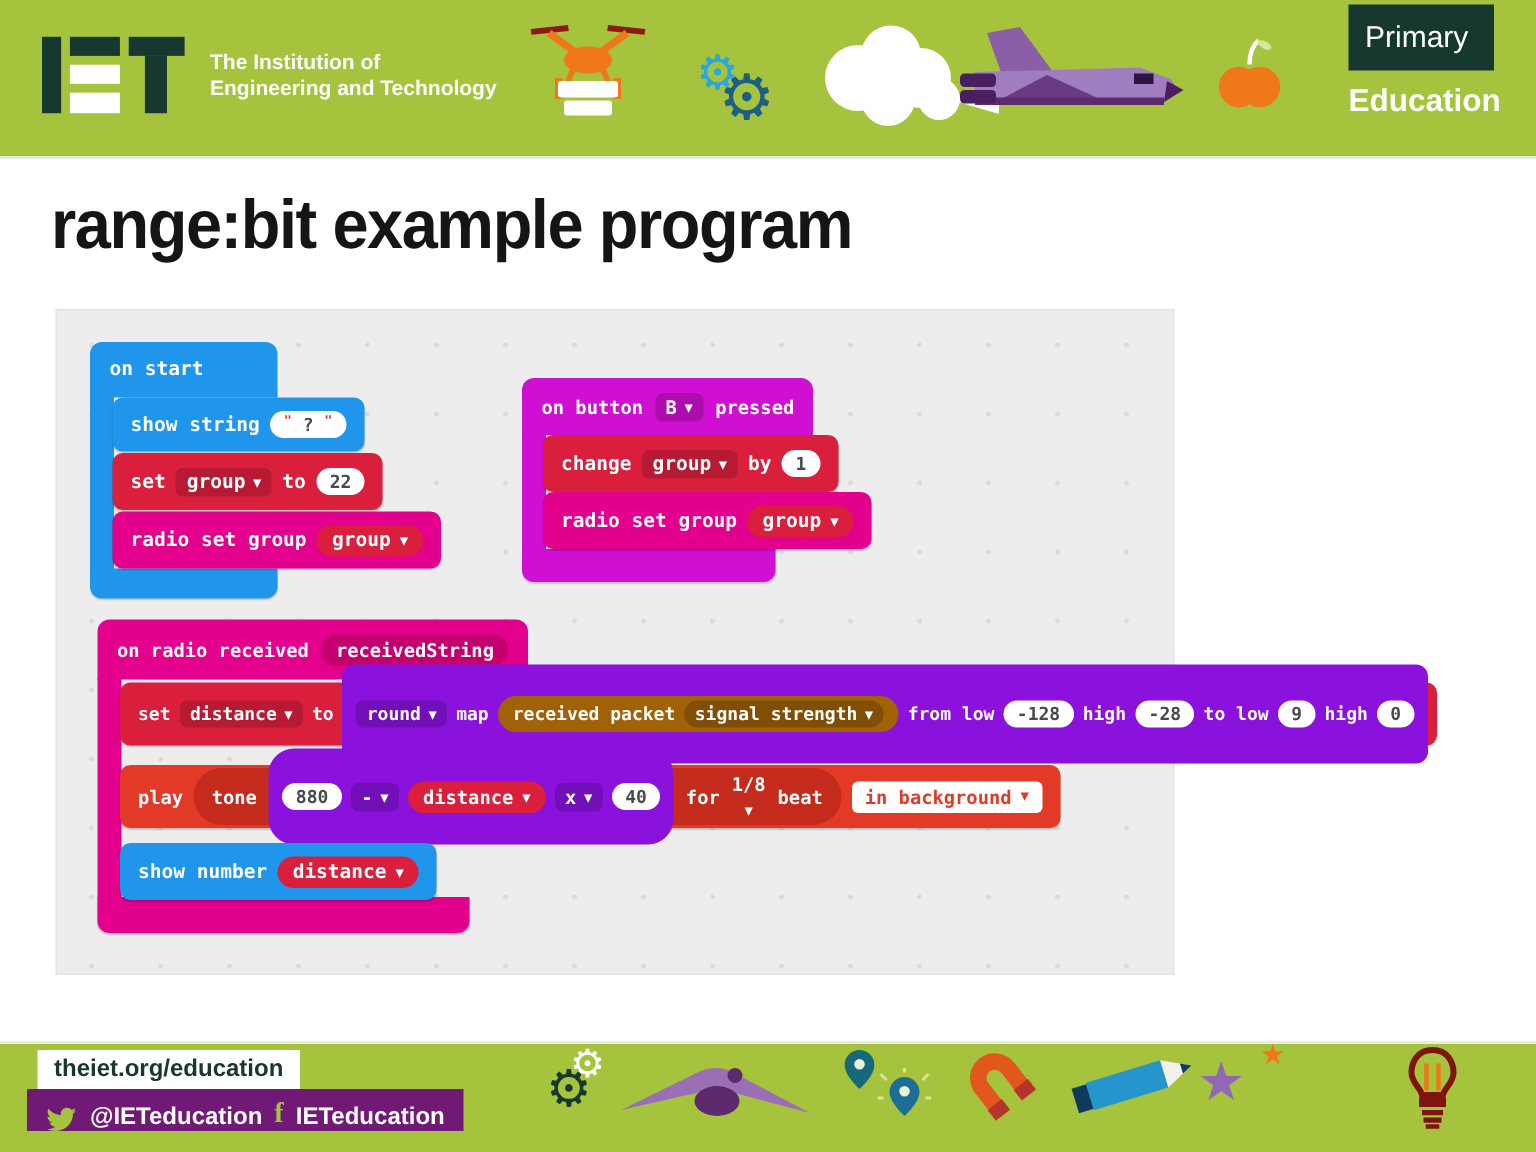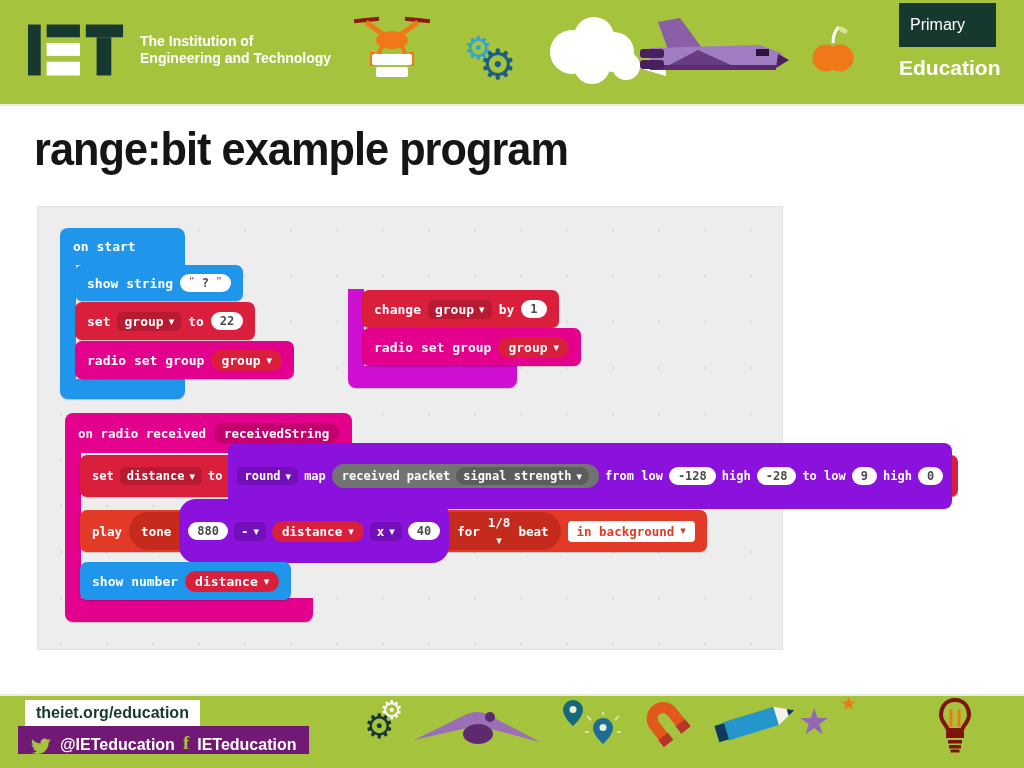--- a/index.html
+++ b/index.html
@@ -7,21 +7,21 @@
   .slide{position:relative;width:1024px;height:768px;background:#fff;}
 
   
   .banner{position:absolute;left:0;width:1024px;background:#a6c33e;}
   .banner.top{top:0;height:104px;border-bottom:2px solid #e8eedd;}
   .banner.bottom{top:694px;height:74px;border-top:2px solid #e8eedd;}
 
   .iet-logo{position:absolute;left:28px;top:24px;display:flex;align-items:center;gap:14px;}
   .iet-tagline{color:#fff;font-weight:bold;font-size:14px;line-height:1.25;}
   .badge-box{position:absolute;left:899px;top:3px;width:97px;height:44px;background:#17382e;color:#fff;
-    display:flex;align-items:center;padding-left:11px;font-size:16px;box-sizing:border-box;}
+    display:flex;align-items:center;padding-left:11px;font-size:20px;box-sizing:border-box;}
   .badge-edu{position:absolute;left:899px;top:56px;color:#fff;font-size:21px;font-weight:bold;}
   .hicon{position:absolute;}
   .gear{position:absolute;font-family:"DejaVu Sans",sans-serif;line-height:1;}
 
   
   .title{position:absolute;left:34px;top:122px;margin:0;font-size:46px;font-weight:bold;color:#151515;
     transform:scaleX(.94);transform-origin:left;letter-spacing:-1px;white-space:nowrap;}
 
   
   .canvas{position:absolute;left:38px;top:207px;width:744px;height:442px;background:#ededed;
@@ -41,21 +41,21 @@
   .pink{background:#e3008c;}
   .magenta{background:#cf0fd1;}
   .music{background:#e23a26;}
 
   .dd{background:rgba(0,0,0,.16);border-radius:5px;padding:2px 7px;display:inline-flex;align-items:center;gap:5px;}
   .ddflat{display:inline-flex;align-items:center;gap:4px;flex-direction:column;}
   .arr{font-style:normal;font-family:"DejaVu Sans",sans-serif;font-size:11px;}
   .arr::before{content:"▾";}
   .pill{border-radius:16px;padding:3px 10px;display:inline-flex;align-items:center;gap:6px;}
   .redpill{background:#da1f3d;}
-  .pinkpill{background:#737373;}
+  .pinkpill{background:#a16207;}
   .darkpink{background:#c4006f;}
   .pinkpill .dd{background:rgba(0,0,0,.2);border-radius:12px;}
   .oval{background:#fff;color:#4a4a4a;border-radius:15px;padding:2px 9px;font-size:12px;}
   .q{color:#c44;font-style:normal;font-size:9px;vertical-align:top;}
   .purp{background:#8a12dc;border-radius:8px;display:inline-flex;align-items:center;gap:6px;padding:16px 9px;height:34px;}
   .purp.small{border-radius:17px;height:32px;}
   .tonewrap{background:#c52b1c;border-radius:19px;display:inline-flex;align-items:center;gap:8px;padding:0 12px;height:38px;}
   .whitedd{background:#fff;color:#e23a26;border-radius:4px;padding:3px 9px;display:inline-flex;gap:6px;}
   .row1{font-size:12px;gap:6px;}
   .row1 .purp{gap:6px;}
@@ -165,20 +165,28 @@
     </div>
 
     <div class="blk pink" style="left:37px;top:134px;height:38px;">
       <span>radio set group</span>
       <span class="pill redpill">
           <span>group</span>
           <i class="arr"></i>
         </span>
     </div>
 
+    <div class="c-hat magenta" style="left:310px;top:45px;height:38px;font-size:12.5px;">
+      <span>on button</span>
+      <span class="dd">
+          <span>B</span>
+          <i class="arr"></i>
+        </span>
+      <span>pressed</span>
+    </div>
     <div class="c-spine magenta" style="left:310px;top:82px;width:16px;height:78px;"></div>
     <div class="c-foot magenta" style="left:310px;top:159px;width:169px;height:22px;"></div>
 
     <div class="blk red" style="left:324px;top:83px;height:38px;">
       <span>change</span>
       <span class="dd">
           <span>group</span>
           <i class="arr"></i>
         </span>
       <span>by</span>

